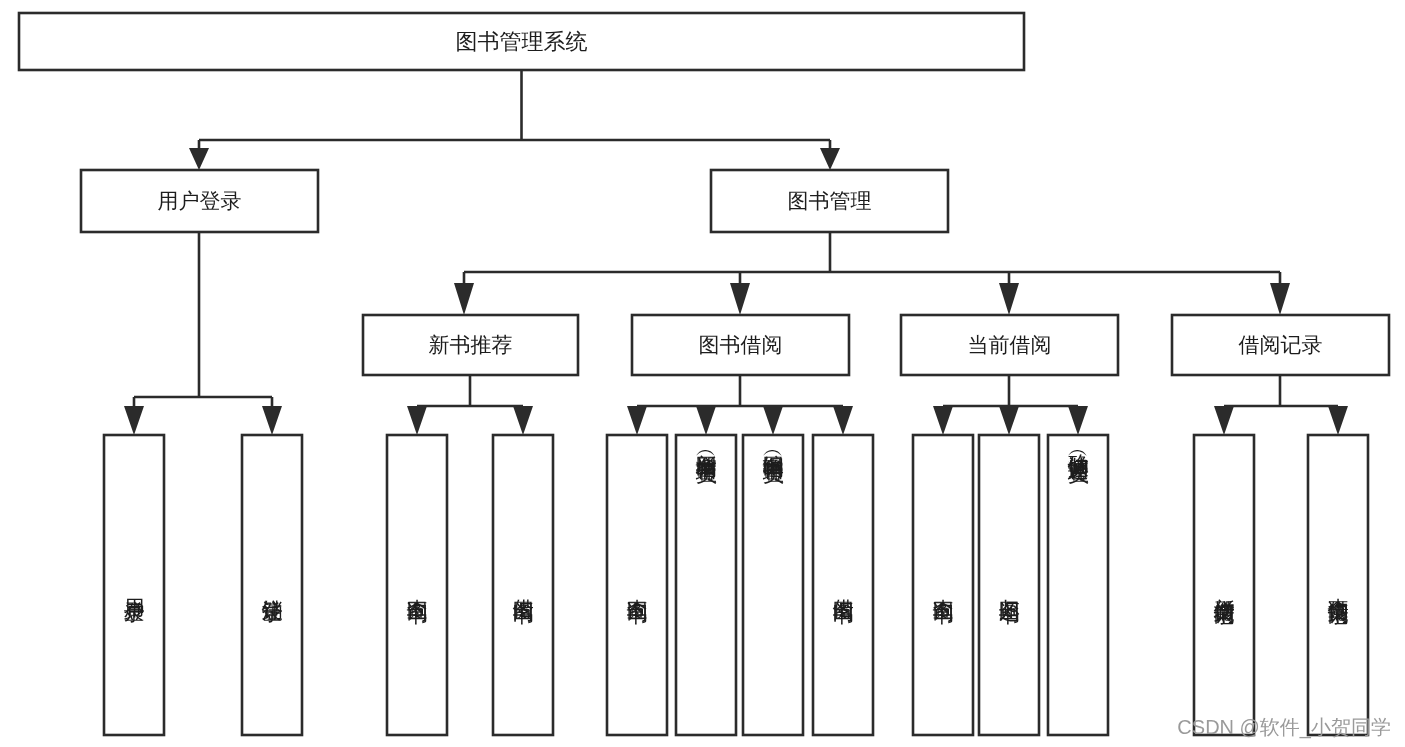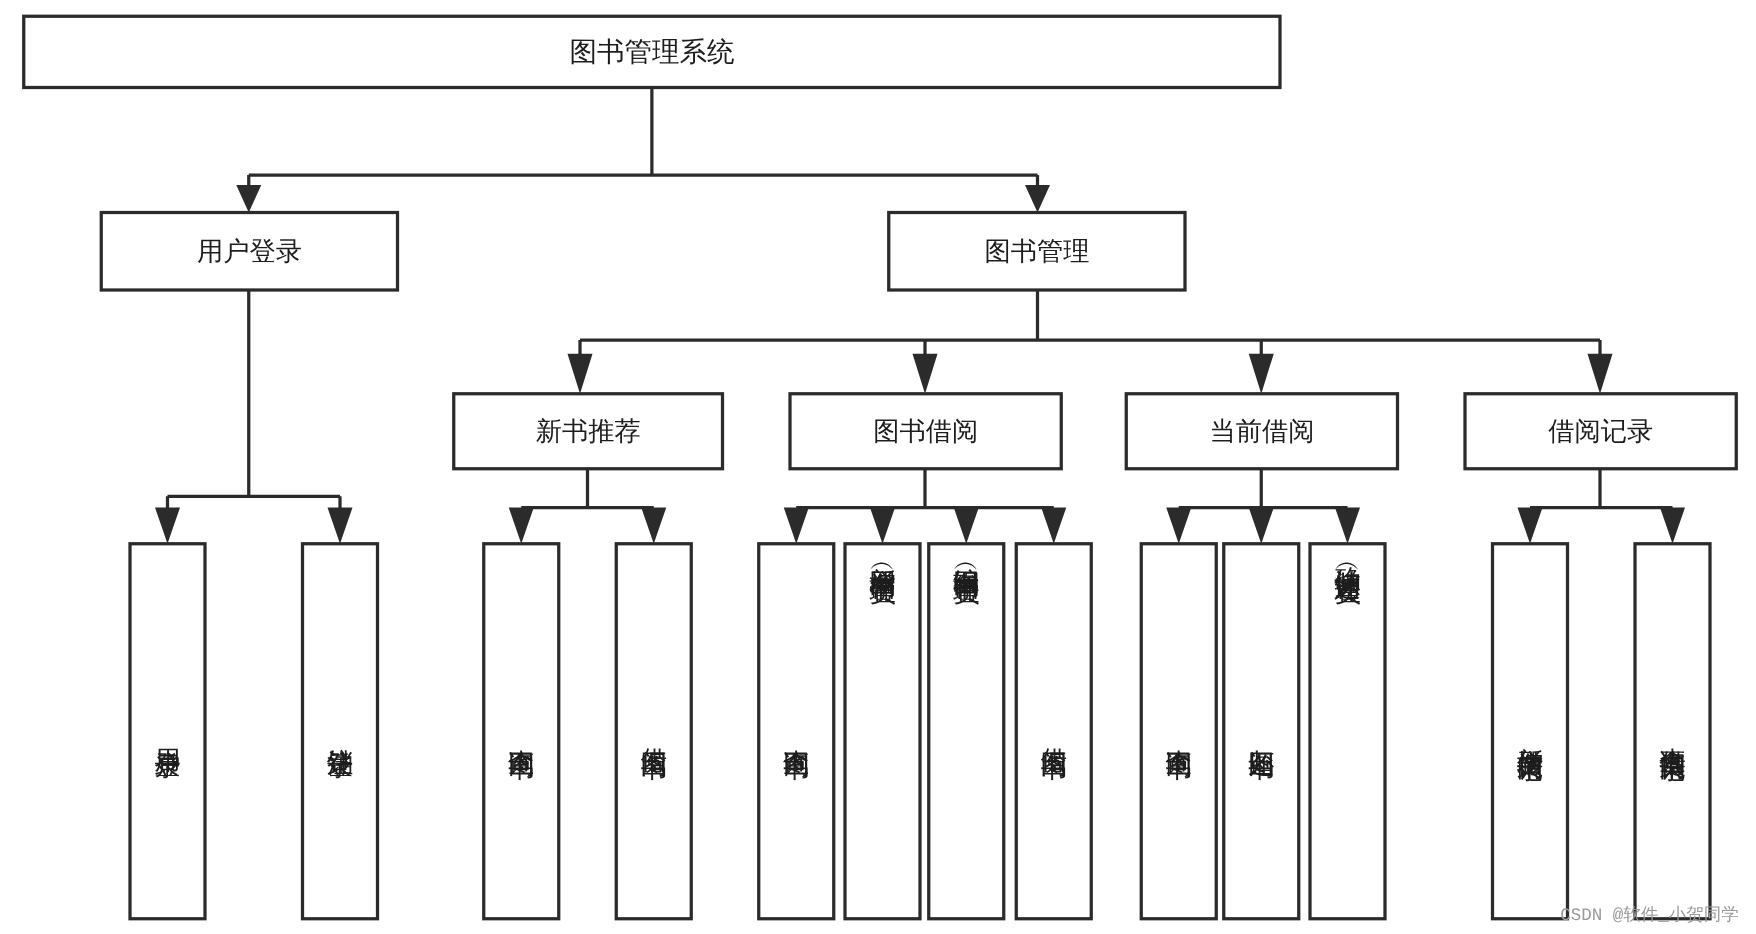--- a/index.html
+++ b/index.html
@@ -66,22 +66,22 @@
     line-height: 1.06;
     color: #1d1d1d;
     letter-spacing: 1.5px;
     white-space: nowrap;
     text-align: center;
   }
   .watermark {
     position: absolute;
     right: 14px;
     bottom: 6px;
-    font-family: Liberation Mono, monospace;
-    font-size: 14px;
+    font-family: Liberation Sans, sans-serif;
+    font-size: 20px;
     color: #9a9a9a;
     white-space: nowrap;
     user-select: none;
   }
 </style>
 </head>
 <body>
 
 <div id="diagram-root">
 

